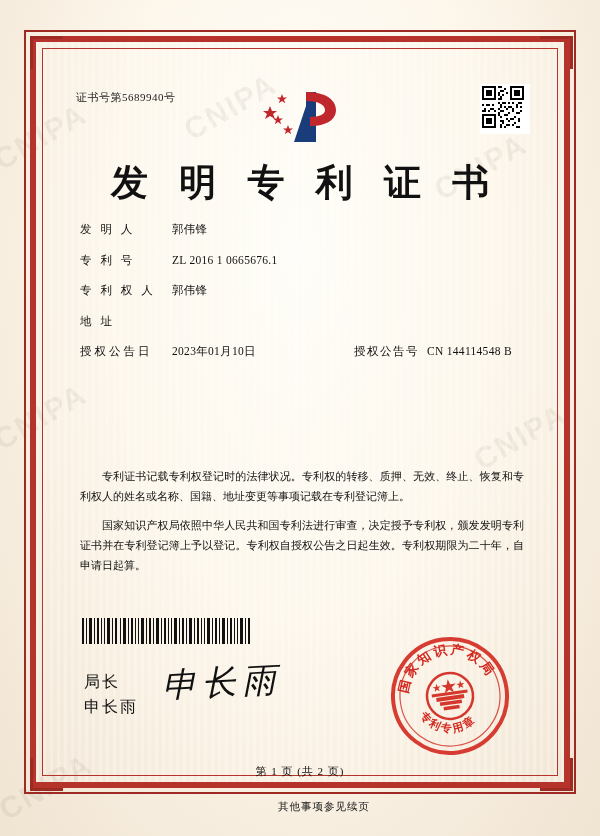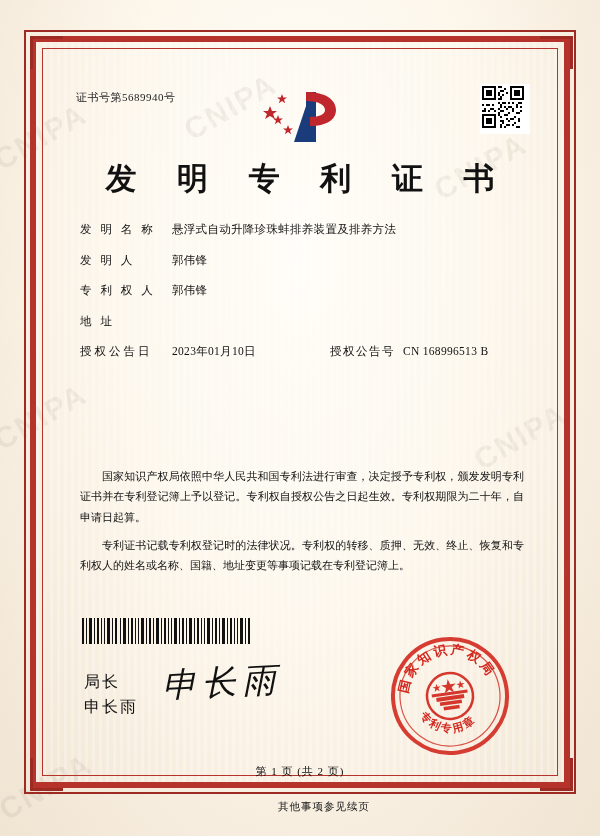--- a/index.html
+++ b/index.html
@@ -72,26 +72,26 @@
 
   
   .logo{
     position:absolute;left:50%;top:36px;transform:translateX(-50%);
     width:104px;height:66px;
   }
 
   .title{
     position:absolute;left:0;right:0;top:110px;
     text-align:center;
-    font-size:31px;
+    font-size:37px;
     font-weight:bold;
     letter-spacing:11px;
     text-indent:11px;
     color:#111;
-    font-family:Liberation Mono, monospace;
+    font-family:Liberation Serif, serif;
   }
 
   .fields{
     position:absolute;left:38px;top:176px;right:30px;
     font-size:11.5px;
     line-height:1;
   }
   .field-row{
     display:flex;align-items:baseline;margin-bottom:19px;
   }
@@ -102,21 +102,21 @@
   }
   .f-value{
     color:#111;letter-spacing:0.3px;
   }
   .row-two{
     display:flex;align-items:baseline;margin-bottom:19px;
   }
   .row-two .half{display:flex;align-items:baseline;}
   .row-two .half.first{width:250px;flex:0 0 250px;align-items:center;}
   .row-two .half .f-label{width:92px;flex:0 0 92px;}
-  .row-two .half.second .f-label{width:auto;flex:0 0 auto;margin-right:8px;letter-spacing:1.5px;}
+  .row-two .half.second .f-label{width:auto;flex:0 0 auto;margin-right:8px;letter-spacing:1.5px;margin-left:24px;}
 
   .paras{
     position:absolute;left:38px;right:34px;top:418px;
     font-size:11px;line-height:1.85;text-align:justify;color:#111;
   }
   .paras p{margin:0 0 8px 0;text-indent:22px;}
 
   
   .barcode{
     position:absolute;left:40px;top:570px;width:168px;height:26px;
@@ -256,50 +256,50 @@
         <path d="M58 8 L58 58 L68 58 L68 8 Z" fill="#1b3c7a"></path>
         <path d="M58 8 C78 8, 88 16, 88 26 C88 36, 78 42, 62 42 L62 33 C72 33, 77 30, 77 26 C77 21, 71 17, 58 17 Z" fill="#c0272d"></path>
         <path d="M46 58 L58 22 L58 58 Z" fill="#1b3c7a"></path>
       </svg>
     </div>
 
     <div class="title">发 明 专 利 证 书</div>
 
     <div class="fields">
       <div class="field-row">
-        <span class="f-label">发 明 名 称</span>
-        <span class="f-value">悬浮式自动升降珍珠蚌排养装置及排养方法</span>
-      </div>
-      <div class="field-row">
         <span class="f-label">发 明 人</span>
         <span class="f-value">郭伟锋</span>
+      </div>
+      <div class="field-row">
+        <span class="f-label">专 利 号</span>
+        <span class="f-value">ZL 2016 1 0665676.1</span>
       </div>
       <div class="field-row">
         <span class="f-label">专 利 权 人</span>
         <span class="f-value">郭伟锋</span>
       </div>
       <div class="field-row">
         <span class="f-label">地 址</span>
       </div>
 
       <div class="row-two">
         <span class="half first">
           <span class="f-label">授权公告日</span>
           <span class="f-value">2023年01月10日</span>
         </span>
         <span class="half second">
           <span class="f-label">授权公告号</span>
-          <span class="f-value">CN 168996513 B</span>
+          <span class="f-value">CN 144114548 B</span>
         </span>
       </div>
     </div>
 
     <div class="paras">
+      <p>专利证书记载专利权登记时的法律状况。专利权的转移、质押、无效、终止、恢复和专利权人的姓名或名称、国籍、地址变更等事项记载在专利登记簿上。</p>
       <p>国家知识产权局依照中华人民共和国专利法进行审查，决定授予专利权，颁发发明专利证书并在专利登记簿上予以登记。专利权自授权公告之日起生效。专利权期限为二十年，自申请日起算。</p>
-      <p>专利证书记载专利权登记时的法律状况。专利权的转移、质押、无效、终止、恢复和专利权人的姓名或名称、国籍、地址变更等事项记载在专利登记簿上。</p>
     </div>
 
     <div class="barcode">
       <svg width="168" height="26" viewBox="0 0 168 26" shape-rendering="crispEdges">
         <rect width="168" height="26" fill="none"></rect>
         <g fill="#111">
           <rect x="0" y="0" width="2" height="26"></rect>
             <rect x="4" y="0" width="1" height="26"></rect>
           <rect x="7" y="0" width="3" height="26"></rect>
             <rect x="12" y="0" width="1" height="26"></rect>

